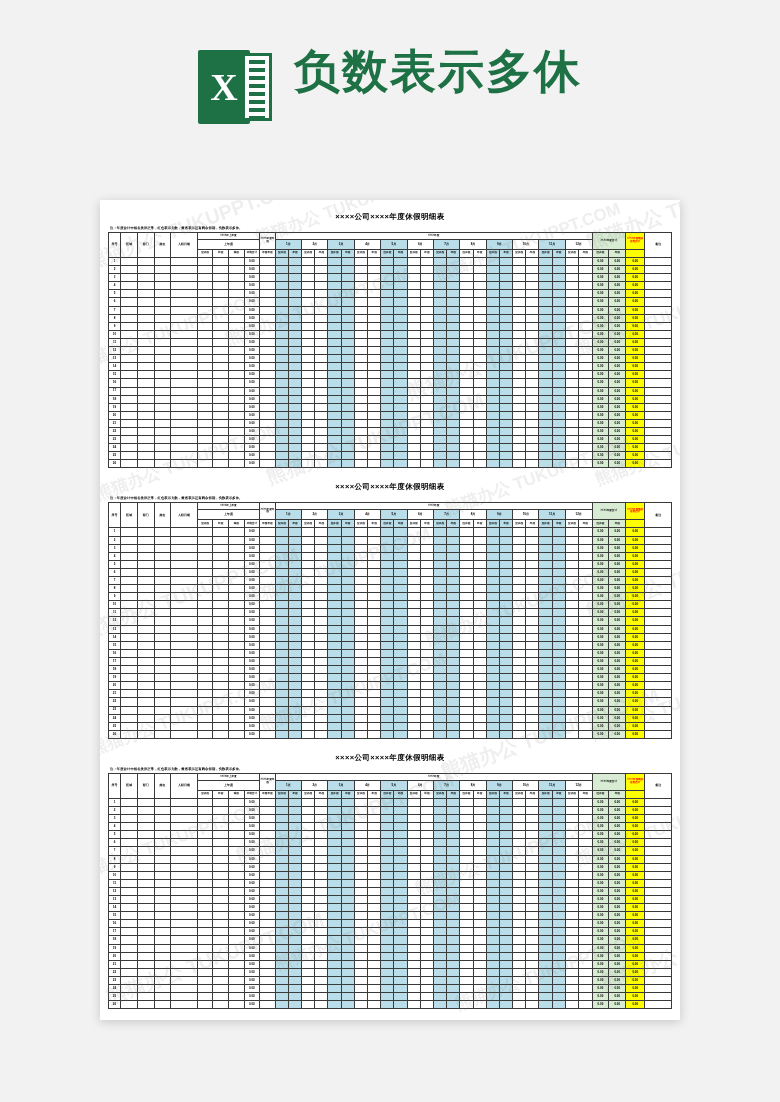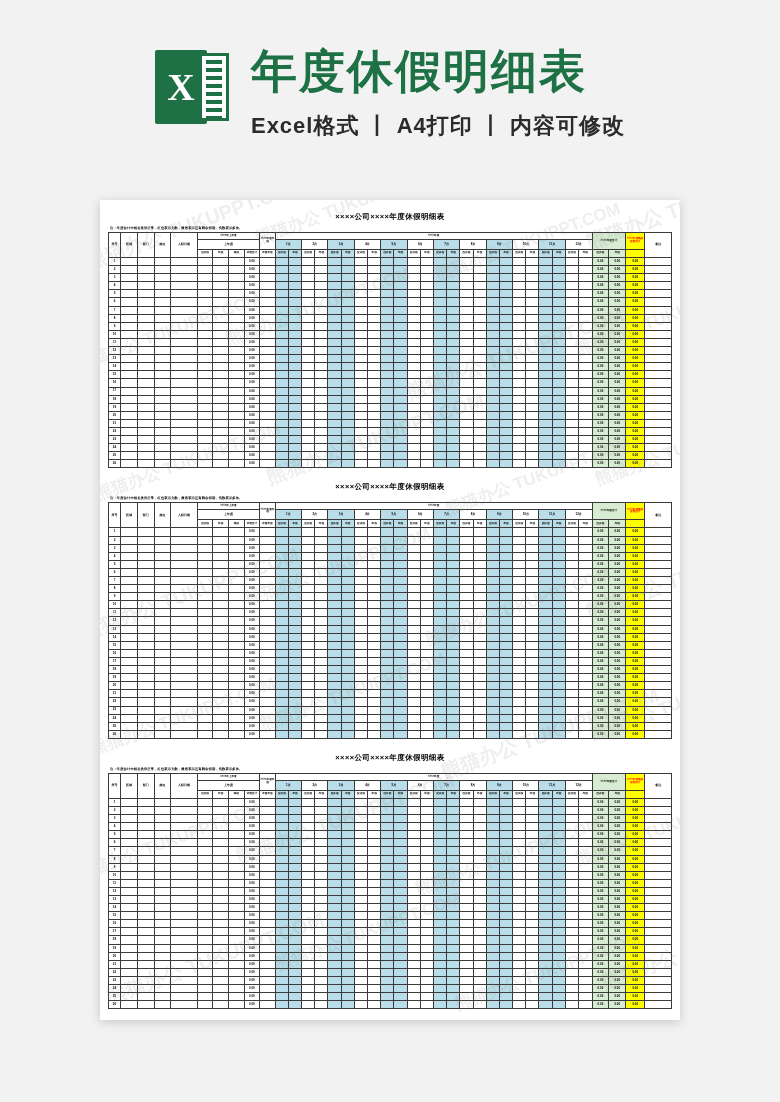--- a/index.html
+++ b/index.html
@@ -105,22 +105,21 @@
           <i></i>
           <i></i>
           <i></i>
           <i></i>
           <i></i>
           <i></i>
           <i></i>
         </div>
     </div>
     <div class="promo-text">
-      <div class="promo-title">年度休假明细表</div>
-      <div class="promo-sub">Excel格式 丨 A4打印 丨 内容可修改</div>
+      <div class="promo-title">负数表示多休</div>
     </div>
   </div>
 </div>
 
 <div class="sheet">
   <div class="wm-layer" id="wm-layer">
       <div class="wm big" style="left: -20px; top: 10px;">熊猫办公 TUKUPPT.COM</div>
       <div class="wm" style="left: 150px; top: -6px;">熊猫办公 TUKUPPT.COM</div>
       <div class="wm" style="left: 330px; top: 30px;">熊猫办公 TUKUPPT.COM</div>
       <div class="wm big" style="left: 480px; top: -10px;">熊猫办公 TUKUPPT.COM</div>

